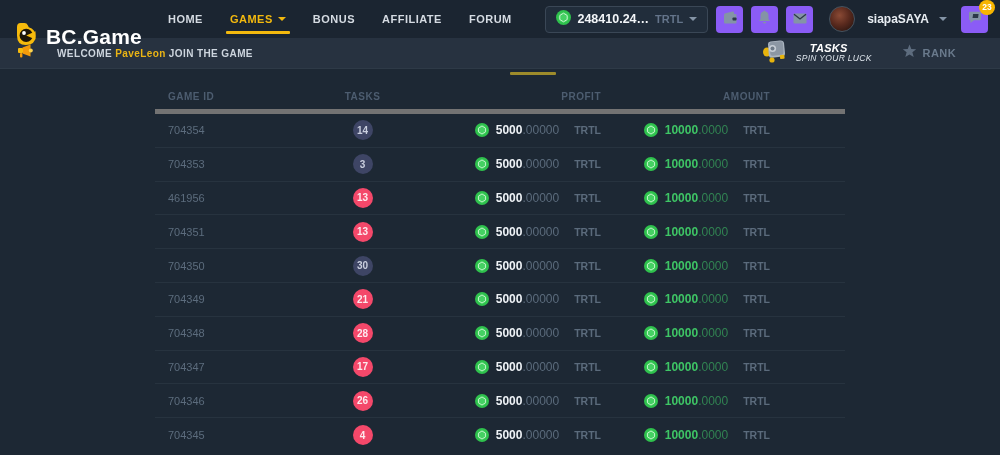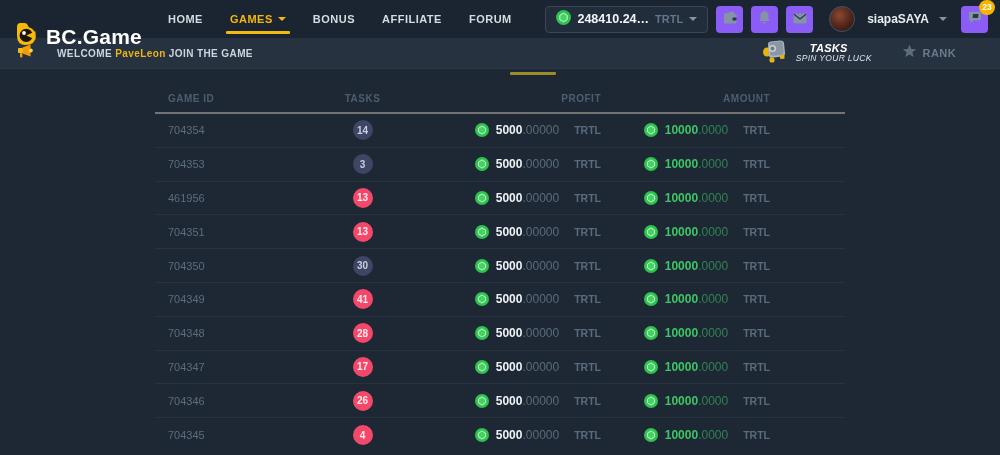--- a/index.html
+++ b/index.html
@@ -38,21 +38,21 @@
   .tasks-title { font-size:11px; font-weight:bold; font-style:italic; color:#fff; letter-spacing:.3px;margin-left:14px; }
   .tasks-sub { font-size:8.5px; font-style:italic; color:#dde4eb; letter-spacing:.3px; }
   .rank { display:flex; align-items:center; gap:6px; cursor:pointer; }
   .rank-label { font-size:11px; font-weight:bold; color:#6a7a8c; letter-spacing:.4px; }
 
   
   .main { position:relative; height:387px; background:#1d2834; border-top:1px solid #2e3a47; }
   .tab-indicator { position:absolute; top:3px; left:510px; width:46px; height:3px; background:#9d8b2b; border-radius:1px; }
   .table-wrap { width:690px; margin:0 auto; padding-top:15px; }
   .grid-row { display:grid; grid-template-columns:150px 115px 181px 169px 75px; align-items:center; }
-  .thead { height:30px; border-bottom:2px solid #737373; }
+  .thead { height:30px; border-bottom:5px solid #737373; }
   .th { font-size:10px; font-weight:bold; color:#4d5d70; letter-spacing:.5px; }
   .th.c1 { padding-left:13px; }
   .th.c2 { text-align:center; }
   .th.c3, .th.c4 { text-align:right; }
   .trow { height:33.8px; border-bottom:1px solid #27333f; cursor:pointer; }
   .trow:last-child { border-bottom:none; }
   .game-id { font-size:11px; color:#5c6c7d; padding-left:13px; }
   .badge { width:20px; height:20px; border-radius:50%; margin:0 auto; display:flex; align-items:center; justify-content:center; font-size:10px; font-weight:bold; }
   .badge.navy { background:#3e4565; color:#c9cede; }
   .badge.red { background:#f4486a; color:#fdeaee; }
@@ -356,21 +356,21 @@
       <span class="int">10000</span>
             <span class="dec">.0000</span>
       <span class="cur">TRTL</span>
     </span>
     <span></span>
   </div>
 
   <div class="grid-row trow">
     <span class="game-id">704349</span>
     <span>
-            <span class="badge red">41</span>
+            <span class="badge red">21</span>
           </span>
     <span class="money">
       <span class="coin">
         <svg width="14" height="14" viewBox="0 0 15 15">
           <circle cx="7.5" cy="7.5" r="7.5" fill="#2fc14d"></circle>
           <circle cx="7.5" cy="7.5" r="5" fill="#45d163"></circle>
           <path d="M7.5 3.2 L11.2 5.5 L11.2 9.5 L7.5 11.8 L3.8 9.5 L3.8 5.5 Z" fill="none" stroke="#c9f3cf" stroke-width="1"></path>
         </svg>
       </span>
       <span class="int">5000</span>

